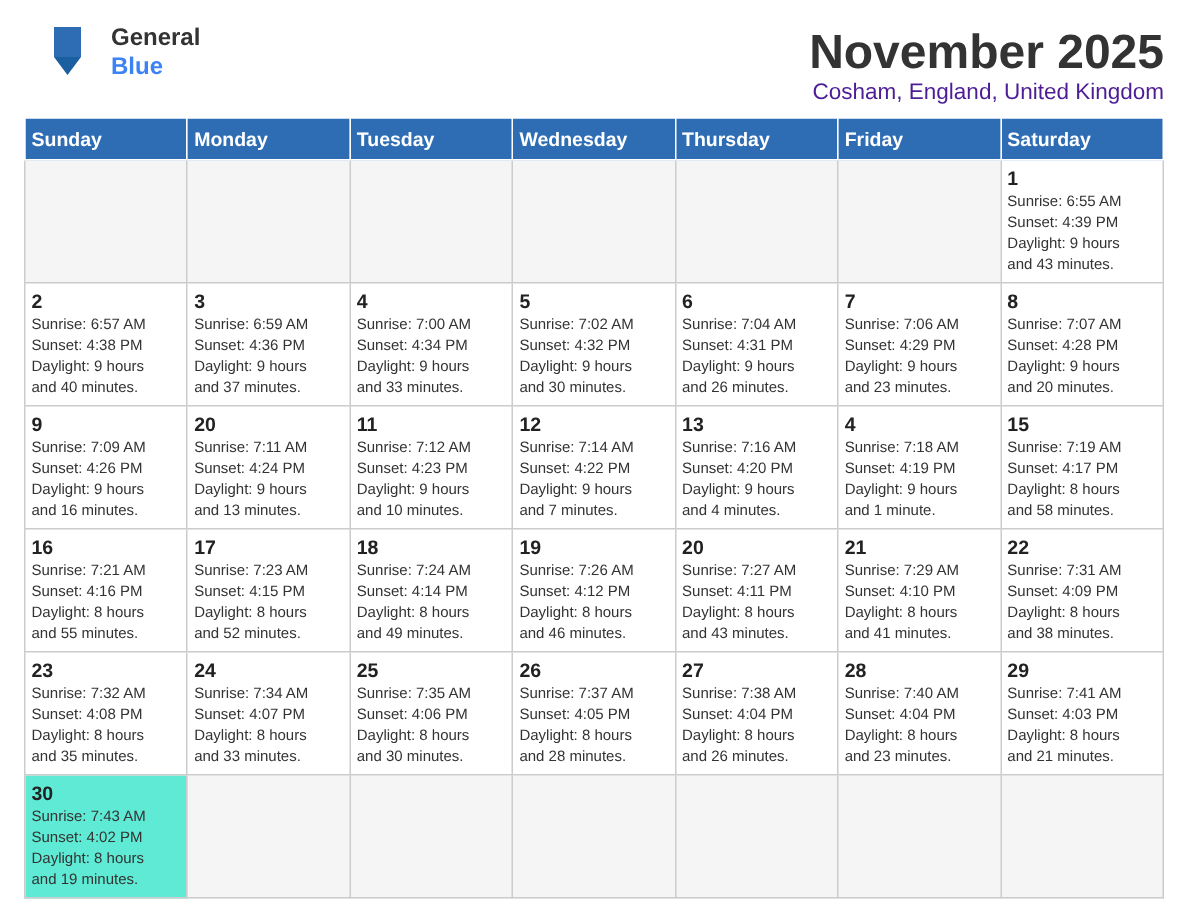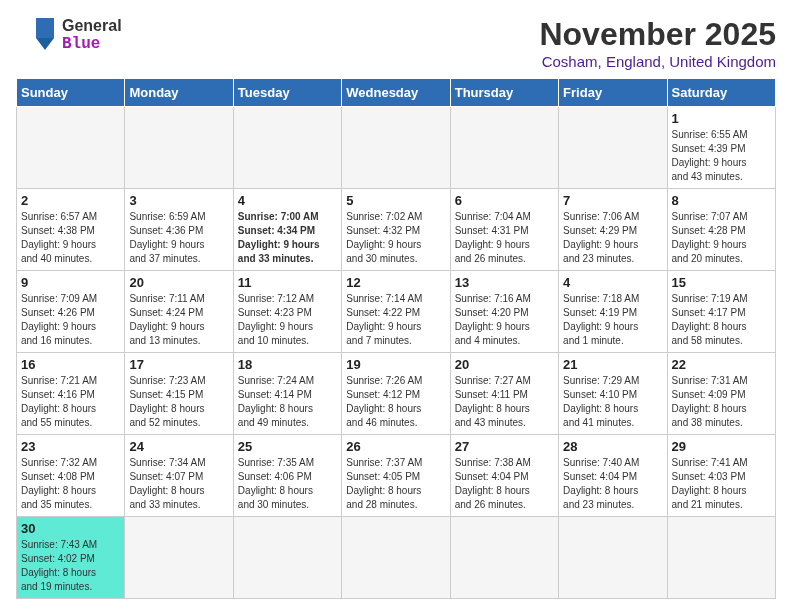--- a/index.html
+++ b/index.html
@@ -12,21 +12,21 @@
     }
     .header-area {
       display: flex;
       justify-content: space-between;
       align-items: flex-start;
       margin-bottom: 8px;
     }
     .logo {
       display: flex;
       align-items: flex-start;
-      gap: 4px;
+      gap: 16px;
     }
     .title-area {
       text-align: right;
     }
     .calendar-title {
       font-size: 32px;
       font-weight: bold;
       color: #333;
     }
     .calendar-subtitle {
@@ -79,21 +79,21 @@
 <body>
 
 <div class="header-area">
   <div class="logo">
       <svg width="42" height="38" viewBox="0 0 42 38">
         <polygon points="20,2 38,2 38,22 20,22" fill="#2e6db4"></polygon>
         <polygon points="20,22 38,22 29,34" fill="#1a5fa0"></polygon>
       </svg>
       <div style="display: flex; flex-direction: column; line-height: 1.2;">
         <span style="font-size: 16px; font-weight: bold; color: rgb(51, 51, 51);">General</span>
-        <span style="font-size: 16px; font-weight: bold; color: #a21caf; font-family: Liberation Mono, monospace;">Blue</span>
+        <span style="font-size: 16px; font-weight: bold; color: #3b82f6;">Blue</span>
       </div>
     </div>
   <div class="title-area">
     <div class="calendar-title">November 2025</div>
     <div class="calendar-subtitle">Cosham, England, United Kingdom</div>
   </div>
 </div>
 
 <table>
   <thead>
@@ -133,21 +133,21 @@
         </td>
         <td>
           <span class="day-num">3</span>
           <div class="day-info" style="white-space: pre-line;">Sunrise: 6:59 AM
 Sunset: 4:36 PM
 Daylight: 9 hours
 and 37 minutes.</div>
         </td>
         <td>
           <span class="day-num">4</span>
-          <div class="day-info" style="white-space: pre-line; font-weight: bold;">Sunrise: 7:00 AM
+          <div class="day-info" style="white-space: pre-line;">Sunrise: 7:00 AM
 Sunset: 4:34 PM
 Daylight: 9 hours
 and 33 minutes.</div>
         </td>
         <td>
           <span class="day-num">5</span>
           <div class="day-info" style="white-space: pre-line;">Sunrise: 7:02 AM
 Sunset: 4:32 PM
 Daylight: 9 hours
 and 30 minutes.</div>

